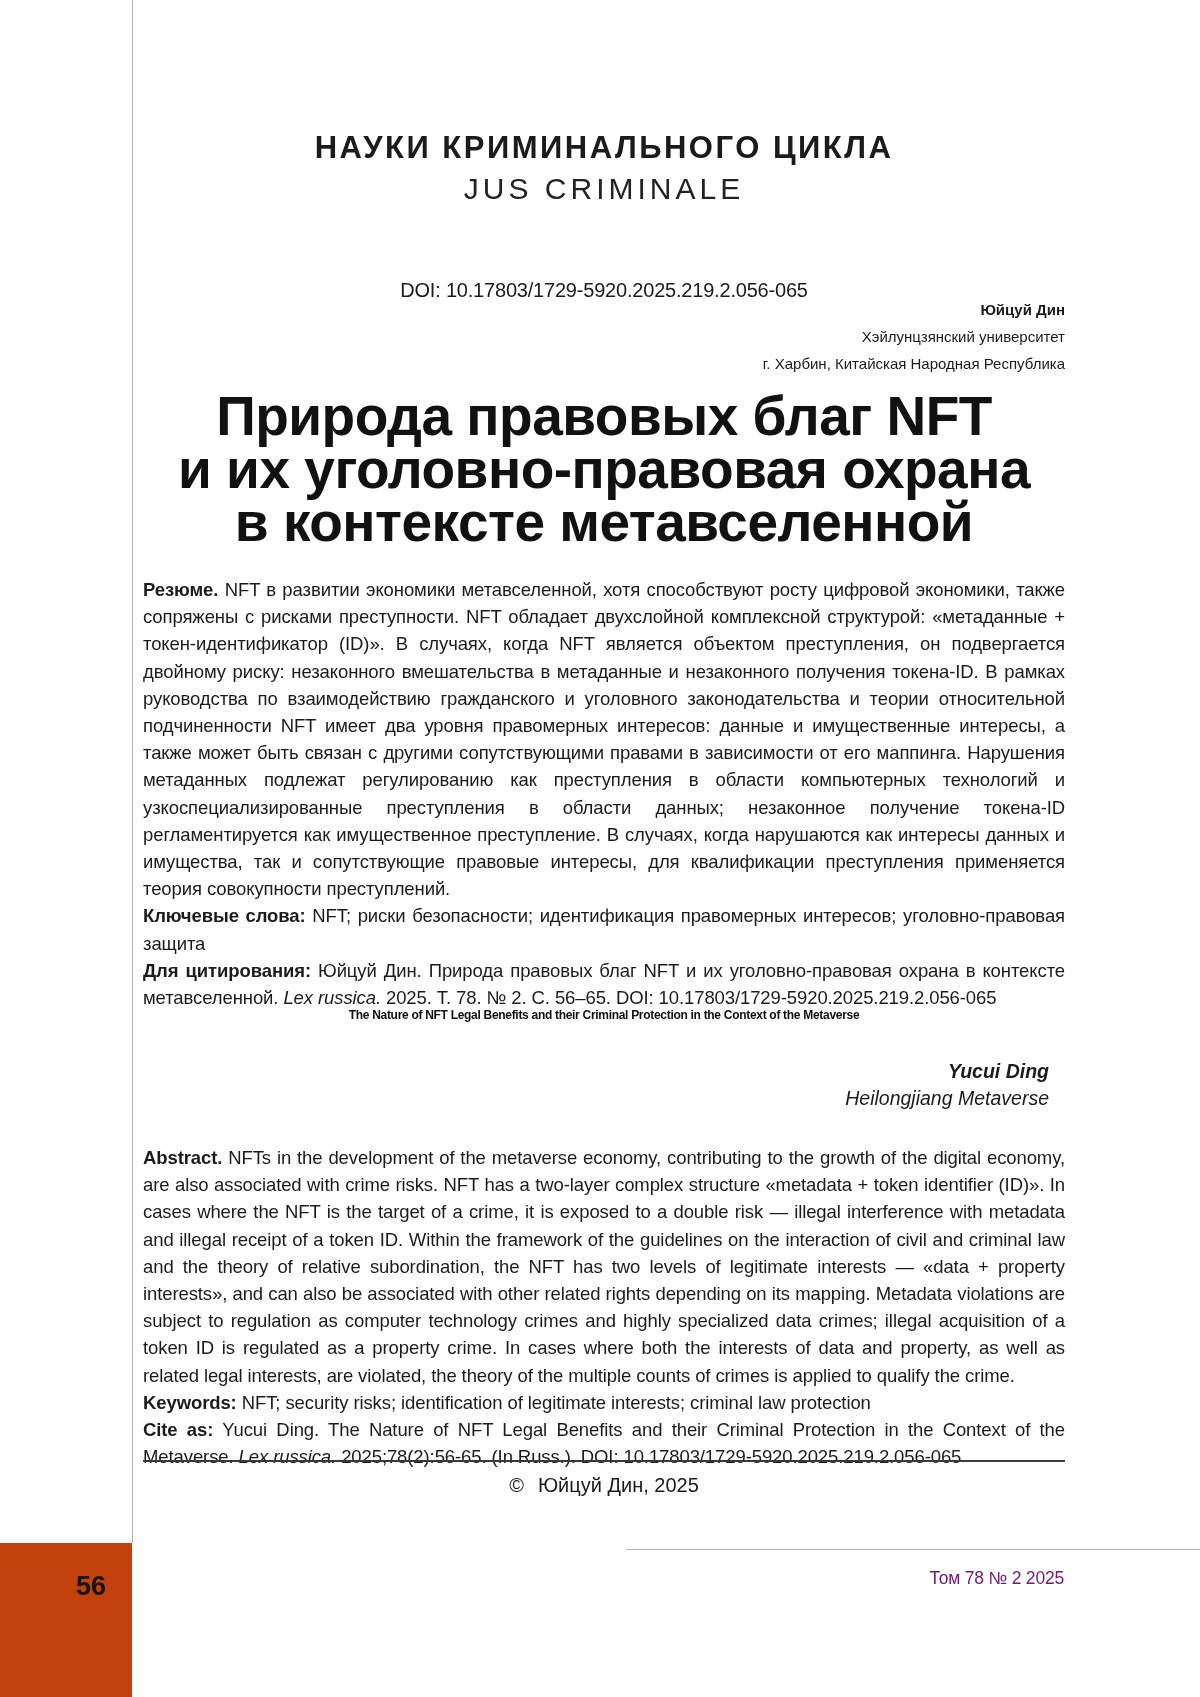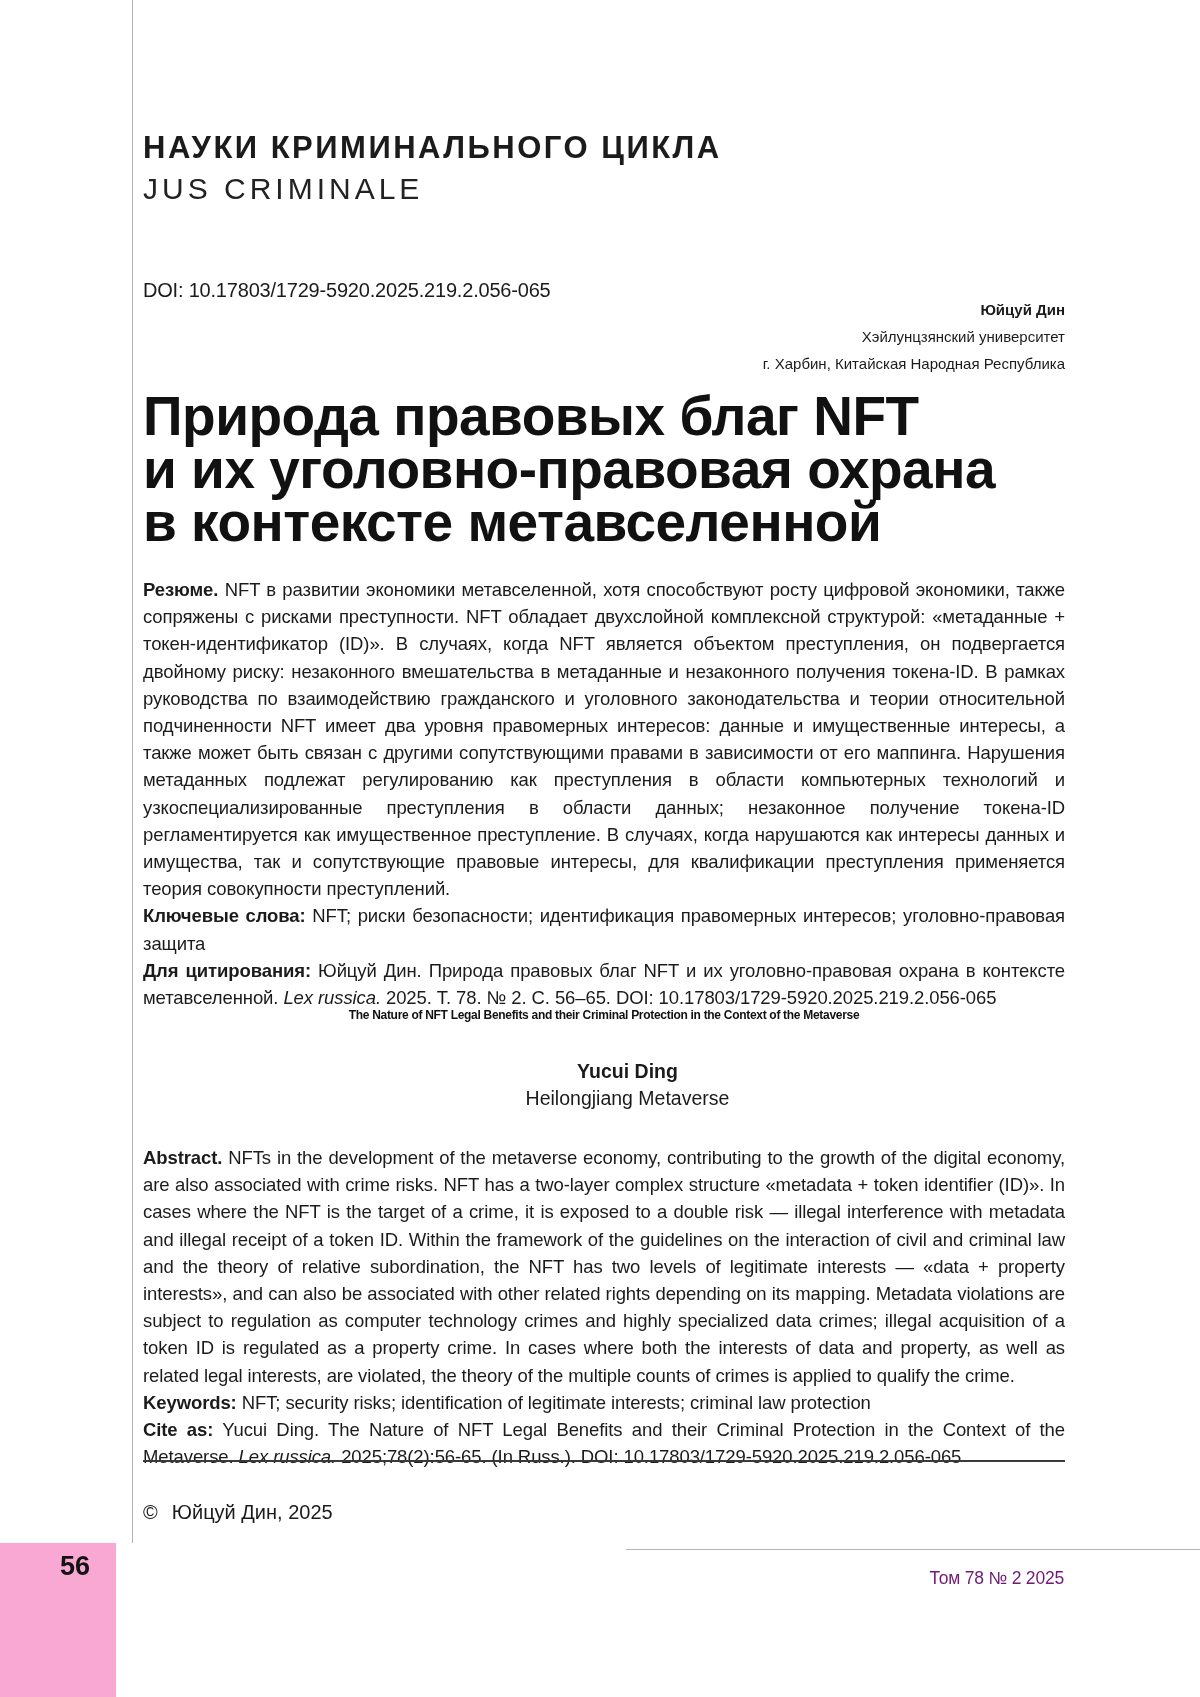--- a/index.html
+++ b/index.html
@@ -7,41 +7,41 @@
     position:relative;
     width:1200px;height:1697px;
     background:#ffffff;
     font-family:"Liberation Sans", sans-serif;
     color:#1b1b1b;
     overflow:hidden;
   }
   .abs{position:absolute;}
   
   .vline{left:132px;top:0;width:1px;height:1543px;background:#b3b3b3;}
-  .pagebox{left:0;top:1543px;width:116px;height:154px;background:#f9a8d4;
-    text-align:right;box-sizing:border-box;padding:8px 26px 0 0;
+  .pagebox{left:0;top:1543px;width:132px;height:154px;background:#c2410c;
+    text-align:right;box-sizing:border-box;padding:28px 26px 0 0;
     font-size:27px;font-weight:bold;color:#141414;}
   
-  .col{left:143px;width:922px;}
+  .col{left:143px;width:922px;text-align:center;}
   .hdr-ru{top:130px;font-size:31px;font-weight:bold;letter-spacing:2.5px;white-space:nowrap;}
   .hdr-la{top:172px;font-size:30px;font-weight:normal;letter-spacing:4px;white-space:nowrap;color:#222;}
   .doi{top:243px;font-size:20px;letter-spacing:-0.2px;margin-top:36px;}
   .authors-ru{top:296px;text-align:right;font-size:15px;line-height:27px;}
   .authors-ru .name{font-weight:bold;}
   .title-ru{top:390px;font-size:55px;line-height:53px;font-weight:bold;letter-spacing:-0.5px;color:#111;}
   .rublock{top:576px;font-size:18.5px;line-height:27.2px;text-align:justify;letter-spacing:-0.1px;}
   .rublock p, .enblock p{margin:0;padding:0;}
   .lbl{font-weight:bold;}
   .it{font-style:italic;}
   .en-title{top:1008px;text-align:center;font-size:12px;font-weight:bold;letter-spacing:-0.3px;white-space:nowrap;color:#111;}
-  .authors-en{top:1058px;left:195px;width:865px;font-size:19.5px;line-height:26.5px;text-align:center;}
+  .authors-en{top:1058px;left:184px;width:865px;font-size:19.5px;line-height:26.5px;text-align:right;font-style:italic;}
   .authors-en .name{font-weight:bold;}
   .enblock{top:1144px;font-size:18.5px;line-height:27.2px;text-align:justify;letter-spacing:-0.1px;}
   .rule-dark{top:1460px;left:143px;width:922px;height:2px;background:#3a3a3a;}
-  .copyright{top:1474px;font-size:20px;margin-top:27px;}
+  .copyright{top:1474px;font-size:20px;}
   .copyright .sym{display:inline-block;margin-right:14px;}
   .footer-line{top:1549px;left:626px;width:574px;height:1px;background:#b7b7b7;}
   .footer-text{top:1568px;left:143px;width:921px;text-align:right;font-size:17.5px;color:#701a75;letter-spacing:-0.2px;}
 </style>
 </head>
 <body>
 
 <div class="page">
 
   <div class="abs vline"></div>

